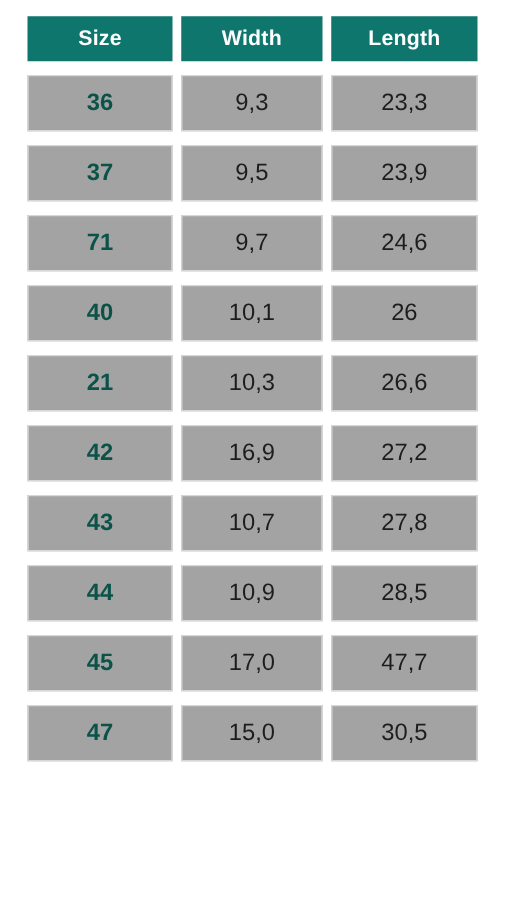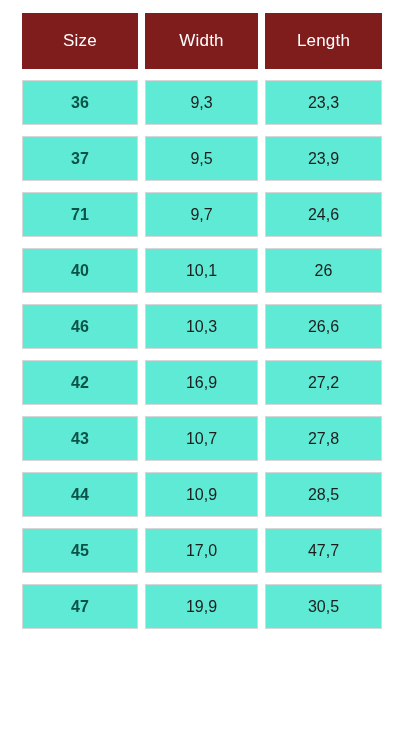--- a/index.html
+++ b/index.html
@@ -30,40 +30,40 @@
     border-spacing: 7px 11px;
     margin: -11px -7px;
     table-layout: fixed;
   }
 
   table.size-table col.col-size   { width: 116px; }
   table.size-table col.col-width  { width: 113px; }
   table.size-table col.col-length { width: 117px; }
 
   thead th {
-    background: #7f1d1d;
+    background: #0f766e;
     color: #ffffff;
     font-size: 17px;
-    font-weight: normal;
+    font-weight: bold;
     letter-spacing: 0.2px;
     height: 36px;
-    padding: 10px;
+    padding: 0;
     text-align: center;
     vertical-align: middle;
     border: 0;
   }
 
   tbody td {
-    background: #5eead4;
+    background: #a3a3a3;
     border: 1px solid #d7d7d7;
     height: 43px;
     padding: 0;
     text-align: center;
     vertical-align: middle;
-    font-size: 16px;
+    font-size: 19px;
     color: #1d1d1d;
     font-weight: normal;
   }
 
   tbody td.cell-size {
     color: #0b5349;
     font-weight: bold;
   }
 </style>
 </head>
@@ -98,21 +98,21 @@
           <td class="cell-size">71</td>
           <td class="cell-width">9,7</td>
           <td class="cell-length">24,6</td>
         </tr>
         <tr>
           <td class="cell-size">40</td>
           <td class="cell-width">10,1</td>
           <td class="cell-length">26</td>
         </tr>
         <tr>
-          <td class="cell-size">46</td>
+          <td class="cell-size">21</td>
           <td class="cell-width">10,3</td>
           <td class="cell-length">26,6</td>
         </tr>
         <tr>
           <td class="cell-size">42</td>
           <td class="cell-width">16,9</td>
           <td class="cell-length">27,2</td>
         </tr>
         <tr>
           <td class="cell-size">43</td>
@@ -124,18 +124,18 @@
           <td class="cell-width">10,9</td>
           <td class="cell-length">28,5</td>
         </tr>
         <tr>
           <td class="cell-size">45</td>
           <td class="cell-width">17,0</td>
           <td class="cell-length">47,7</td>
         </tr>
         <tr>
           <td class="cell-size">47</td>
-          <td class="cell-width">19,9</td>
+          <td class="cell-width">15,0</td>
           <td class="cell-length">30,5</td>
         </tr>
       </tbody>
   </table>
 </div>
 
 </body></html>

